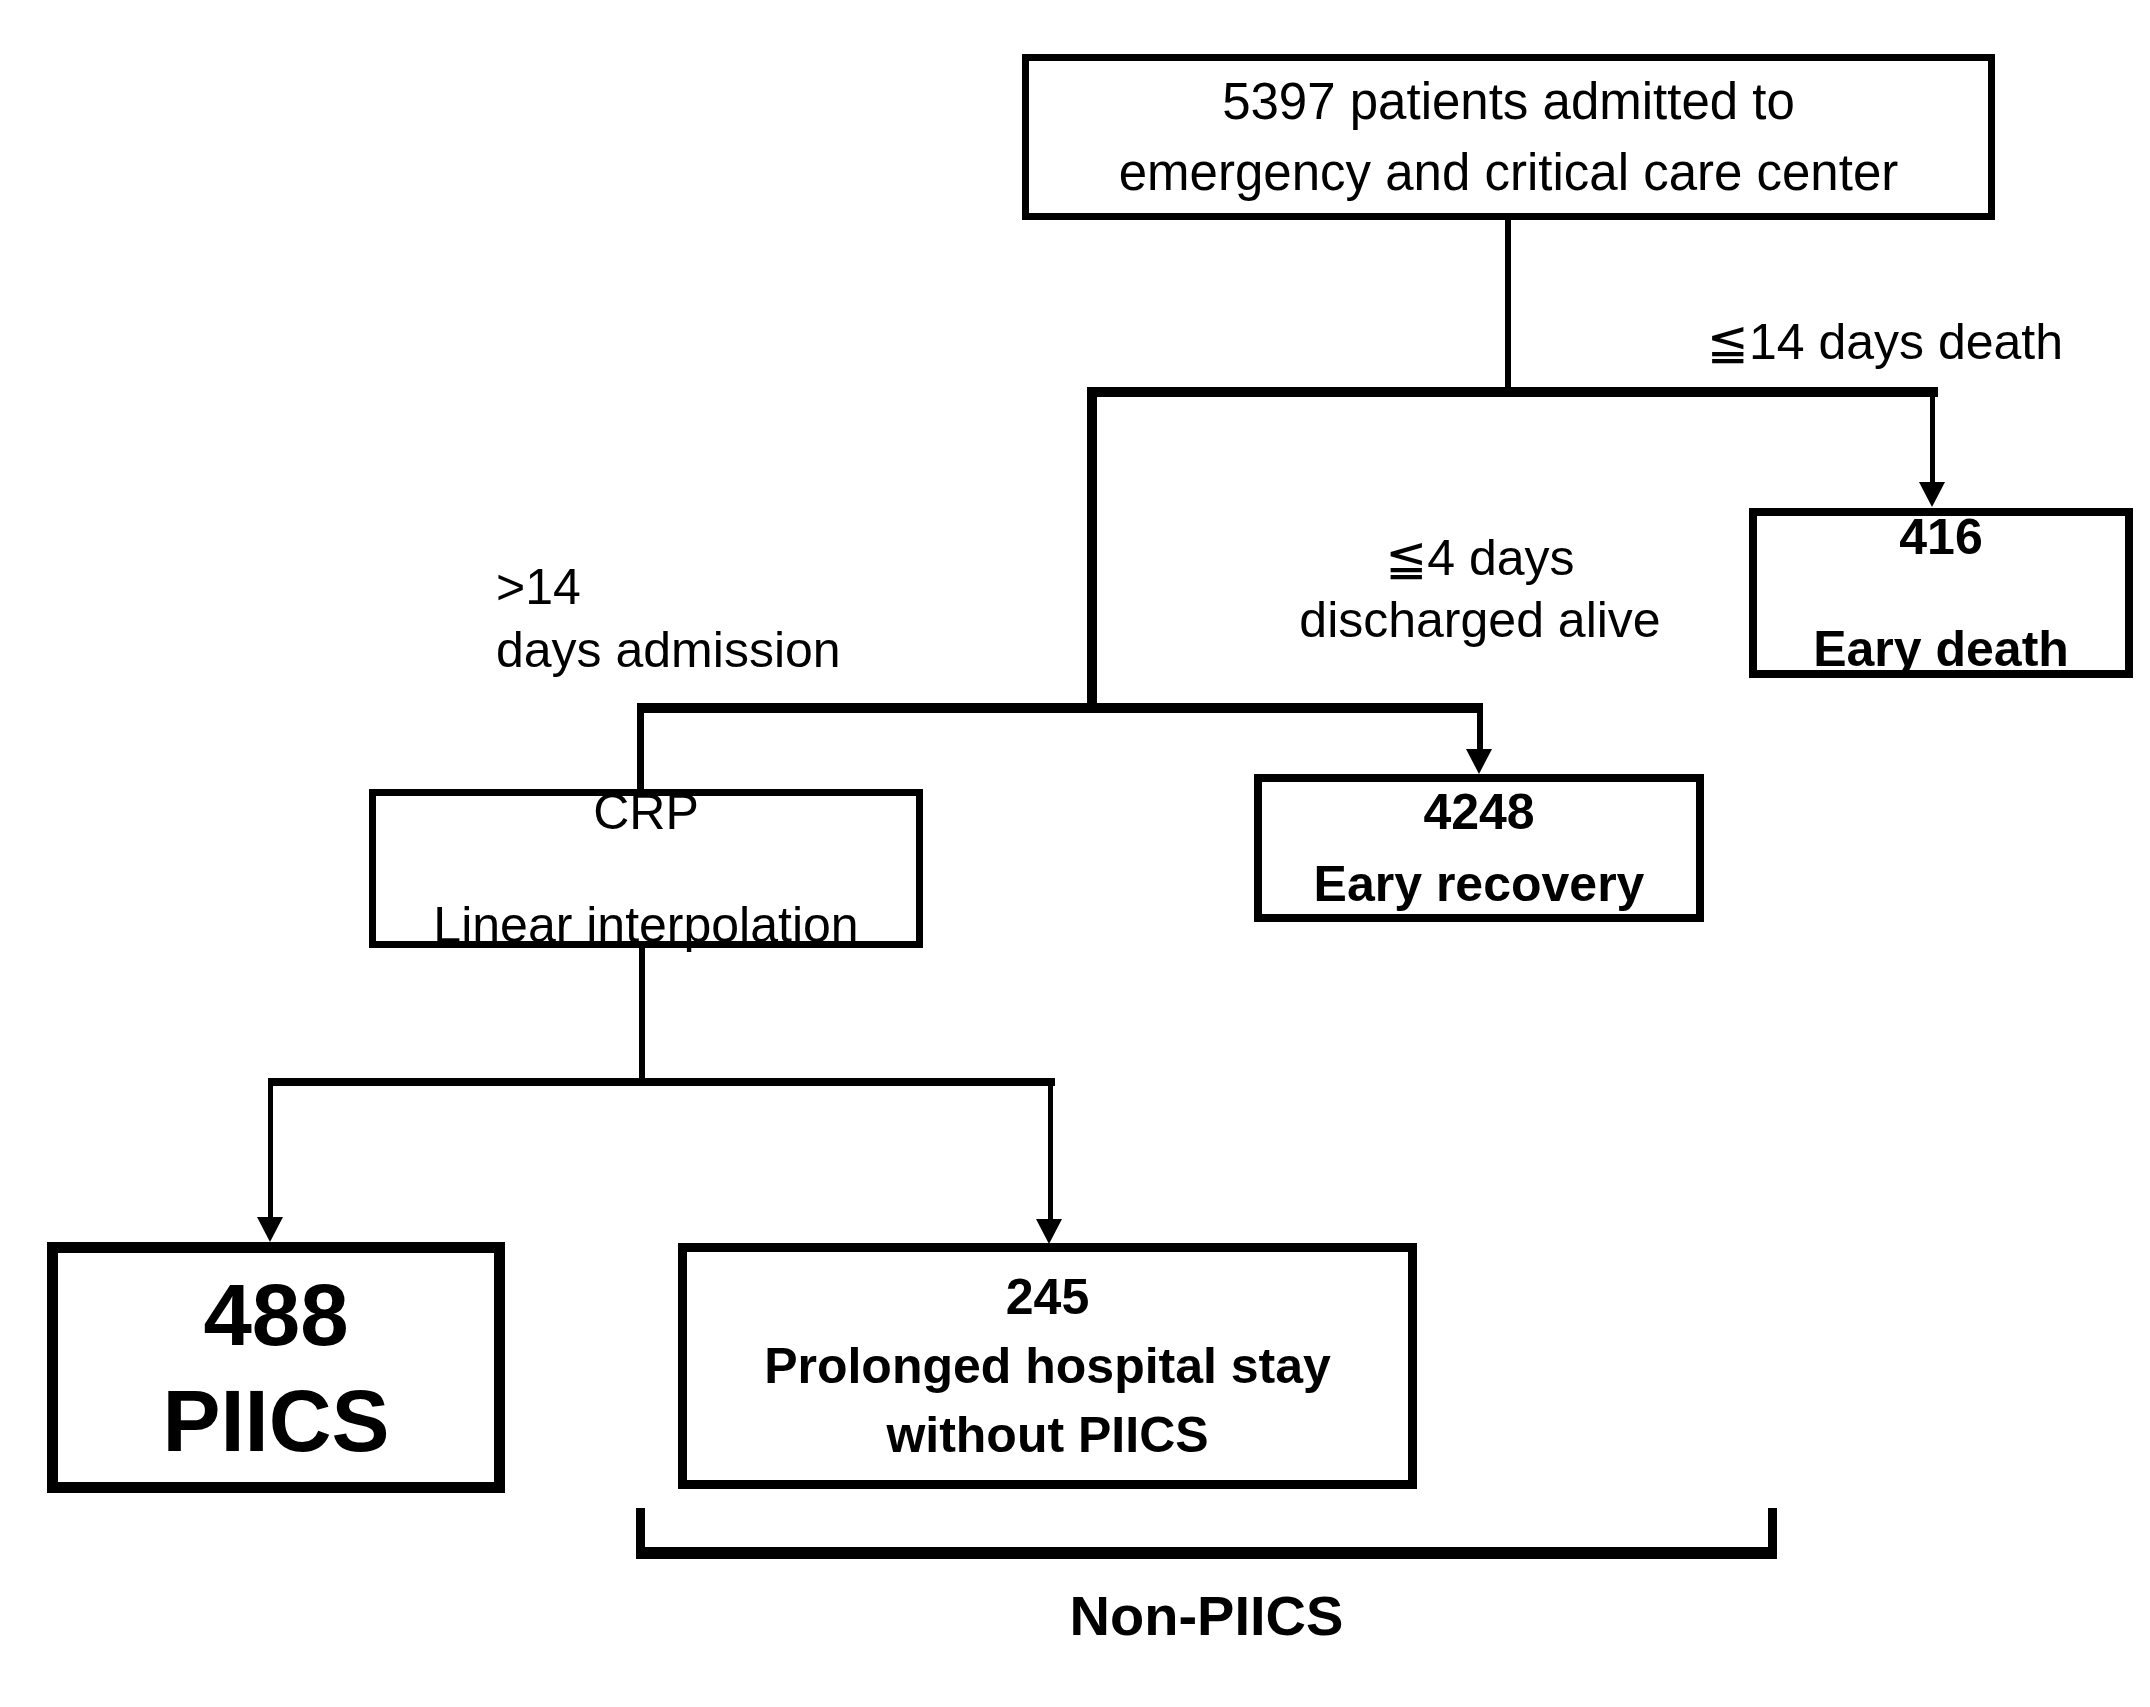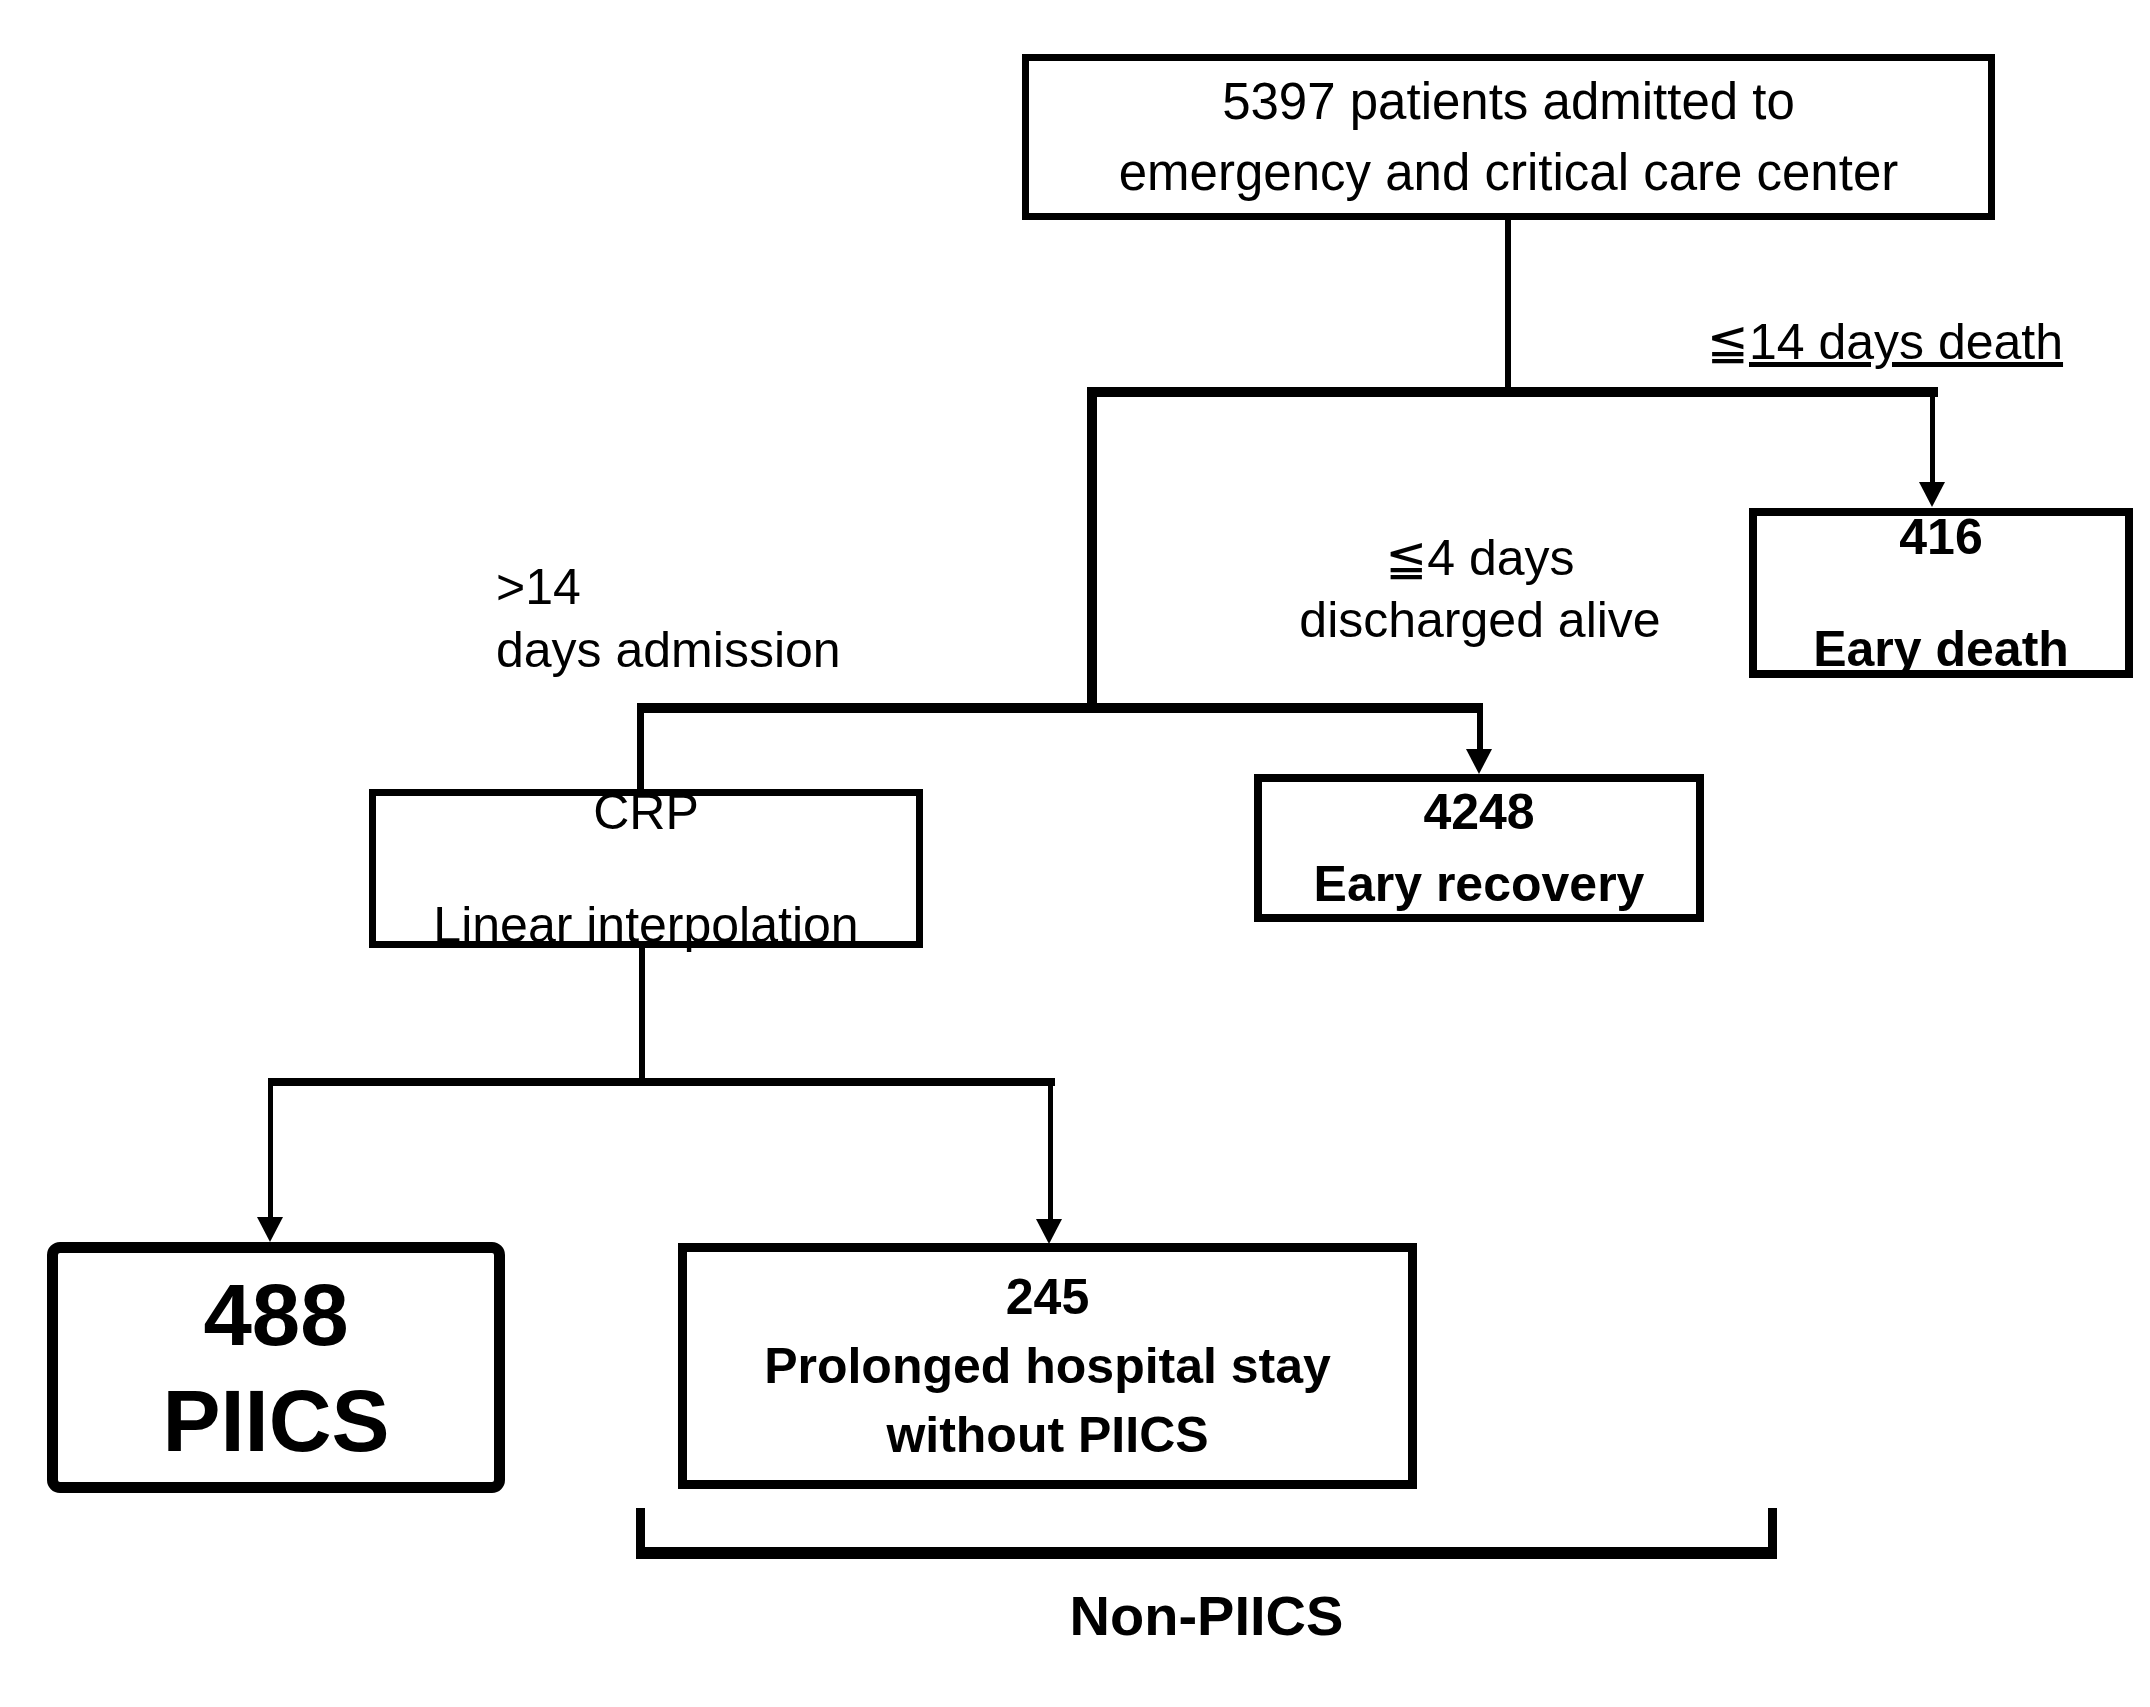--- a/index.html
+++ b/index.html
@@ -33,25 +33,25 @@
   .reg{font-size:50px;font-weight:400;line-height:1.26;}
   
   #top-box{left:1022px;top:54px;width:973px;height:166px;border-width:7.8px;font-size:51px;line-height:71px;}
   
   #death-box{left:1749px;top:508px;width:384px;height:170px;border-width:8.4px;font-size:50px;font-weight:700;line-height:69px;gap:43px;}
   
   #crp-box{left:369px;top:789px;width:554px;height:159px;border-width:7.8px;font-size:50px;line-height:71px;gap:42px;}
   
   #recovery-box{left:1254px;top:774px;width:450px;height:148px;border-width:8.4px;font-size:50px;font-weight:700;line-height:72px;}
   
-  #piics-box{left:47px;top:1242px;width:458px;height:251px;border-width:11.4px;font-size:87px;font-weight:700;line-height:106px;border-radius:13px;}
+  #piics-box{left:47px;top:1242px;width:458px;height:251px;border-width:11.4px;font-size:87px;font-weight:700;line-height:106px;}
   
   #prolonged-box{left:678px;top:1243px;width:739px;height:246px;border-width:9px;font-size:50px;font-weight:700;line-height:69px;}
 
-  #label-death{left:1707px;top:311px;text-decoration:underline;}
+  #label-death{left:1707px;top:311px;}
   #label-discharged{left:1267px;top:527px;width:426px;text-align:center;white-space:normal;line-height:62px;}
   #label-admission{left:496px;top:556px;height:96px;display:flex;flex-direction:column;}
   #label-admission .caret{width:3.6px;height:94px;background:#2a2a2a;margin:0 6px 0 4.8px;}
   #label-nonpiics{left:636px;top:1583px;width:1141px;text-align:center;font-size:56px;font-weight:700;}
 </style>
 </head>
 <body>
 
 <div id="canvas">
 

